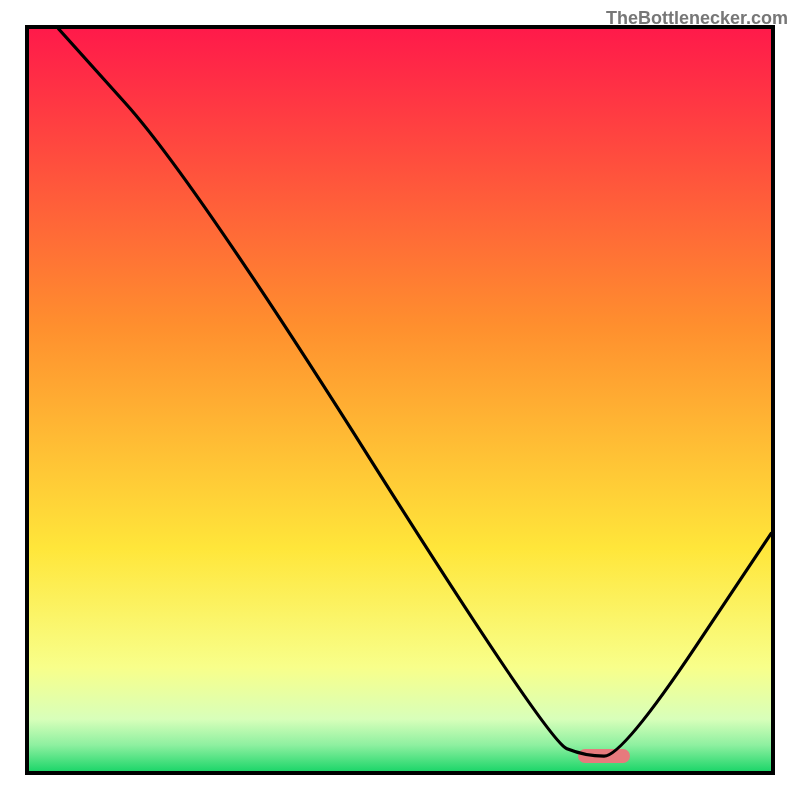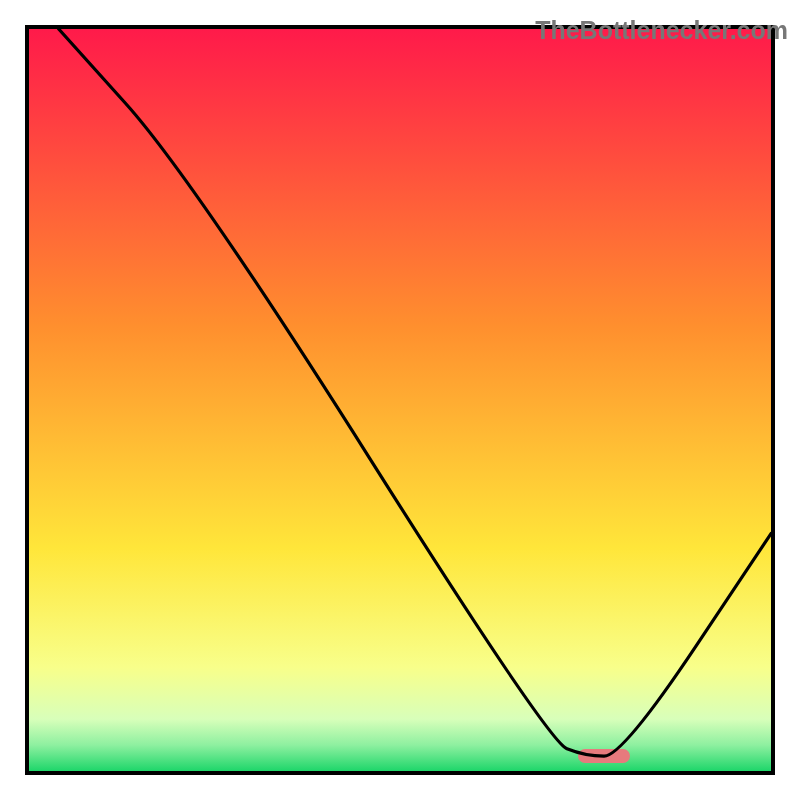--- a/index.html
+++ b/index.html
@@ -10,23 +10,23 @@
     background: #ffffff;
     font-family: Arial, sans-serif;
   }
   .container {
     position: relative;
     width: 800px;
     height: 800px;
   }
   .watermark {
     position: absolute;
-    top: 16px;
+    top: 8px;
     right: 12px;
-    font-size: 25px;
+    font-size: 18px;
     font-weight: bold;
     color: #777;
     z-index: 10;
   }
   .frame {
     position: absolute;
     left: 25px;
     top: 25px;
     width: 750px;
     height: 750px;

